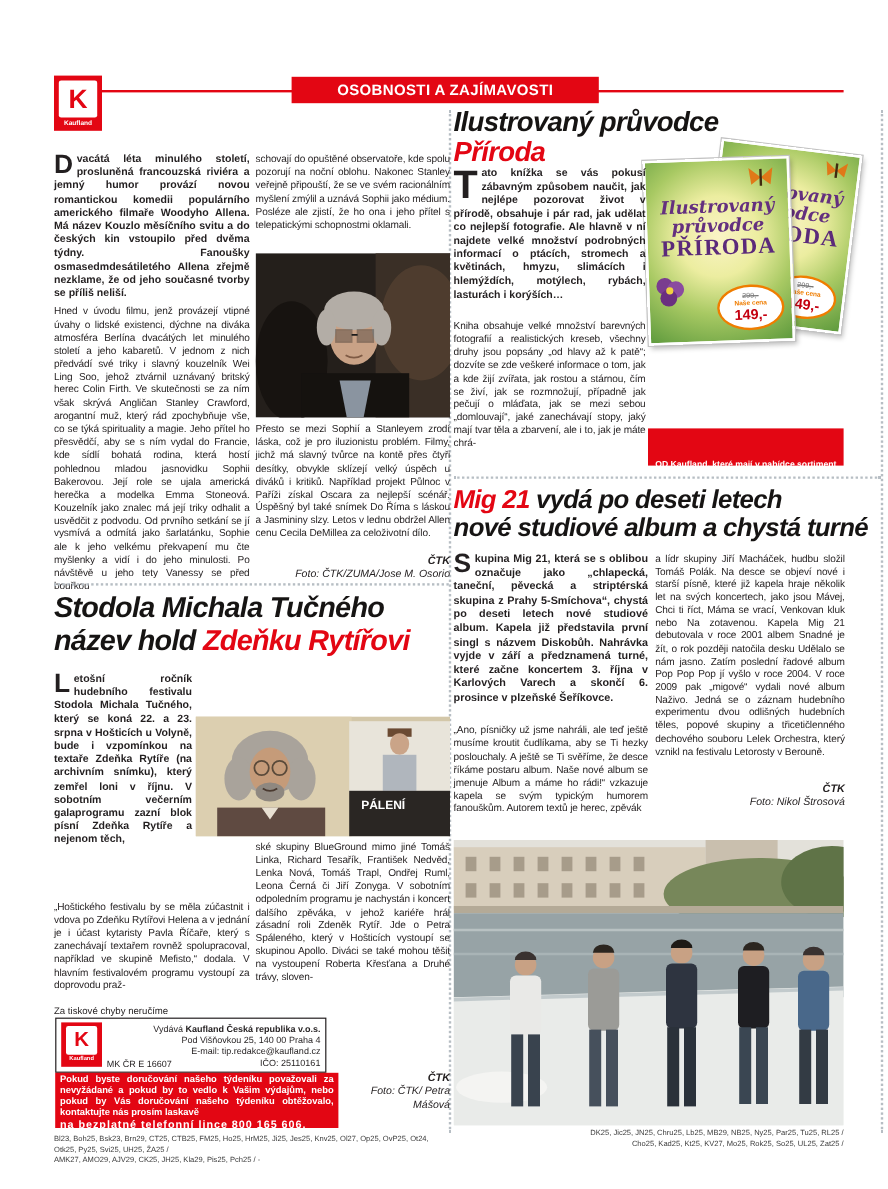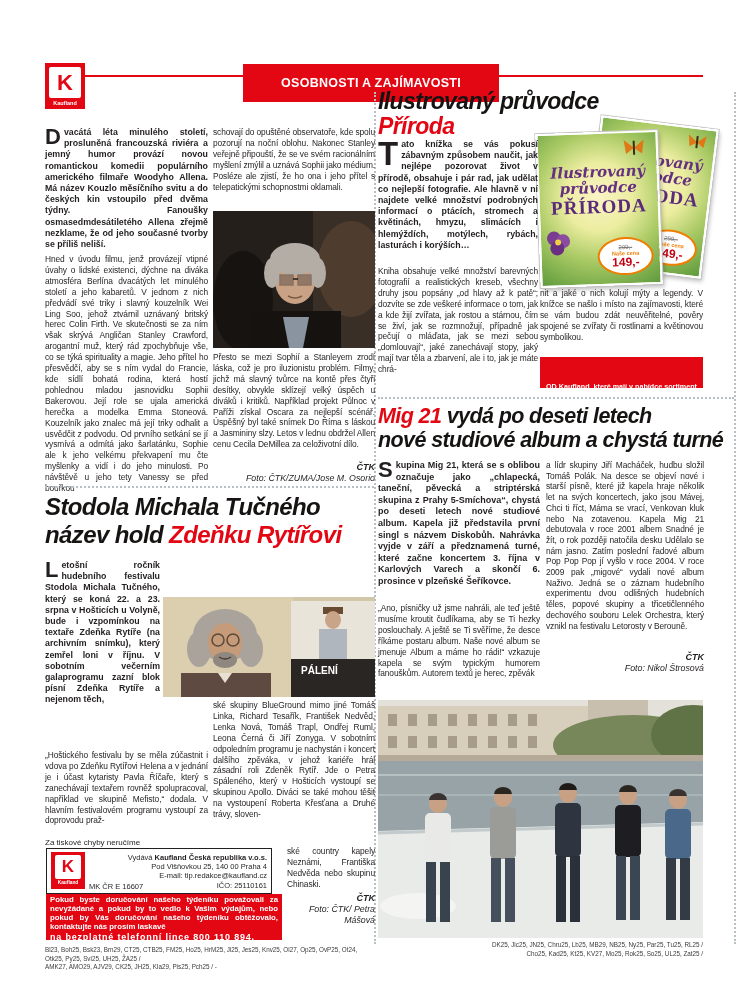--- a/index.html
+++ b/index.html
@@ -39,21 +39,21 @@
 </head>
 <body>
 
 <div id="page">
 
   <div class="abs" style="left:60px;top:75px;width:643px;height:2px;background:#e30613;"></div>
   <div class="abs klogo" style="left:45px;top:63px;width:40px;height:46px;padding:0;">
     <div class="kin" style="width:32px;height:31px;margin-top:4px;font-size:22px;">K</div>
     <div class="kword" style="font-size:5.5px;margin-top:2px;">Kaufland</div>
   </div>
-  <div class="abs redbox" style="left:243px;top:64px;width:256px;height:38px;display:flex;align-items:center;justify-content:center;">
+  <div class="abs redbox" style="left:243px;top:64px;width:256px;height:22px;display:flex;align-items:center;justify-content:center;">
     <span style="font-weight:bold;font-size:12.5px;letter-spacing:0.3px;">OSOBNOSTI A ZAJÍMAVOSTI</span>
   </div>
 
   <div class="abs vdot" style="left:374px;top:92px;height:852px;"></div>
   <div class="abs vdot" style="left:734px;top:92px;height:852px;"></div>
 
   <p class="abs lead" style="left:45px;top:127px;width:163px;">
     <span class="dc">D</span><span>vacátá léta minulého století, prosluněná francouzská riviéra a jemný humor provází novou romantickou komedii populárního amerického filmaře Woodyho Allena. Má název Kouzlo měsíčního svitu a do českých kin vstoupilo před dvěma týdny. Fanoušky osmasedmdesátiletého Allena zřejmě nezklame, že od jeho současné tvorby se příliš neliší.</span>
   </p>
   <p class="abs txt" style="left:45px;top:254px;width:163px;">Hned v úvodu filmu, jenž provázejí vtipné úvahy o lidské existenci, dýchne na diváka atmosféra Berlína dvacátých let minulého století a jeho kabaretů. V jednom z nich předvádí své triky i slavný kouzelník Wei Ling Soo, jehož ztvárnil uznávaný britský herec Colin Firth. Ve skutečnosti se za ním však skrývá Angličan Stanley Crawford, arogantní muž, který rád zpochybňuje vše, co se týká spirituality a magie. Jeho přítel ho přesvědčí, aby se s ním vydal do Francie, kde sídlí bohatá rodina, která hostí pohlednou mladou jasnovidku Sophii Bakerovou. Její role se ujala americká herečka a modelka Emma Stoneová. Kouzelník jako znalec má její triky odhalit a usvědčit z podvodu. Od prvního setkání se jí vysmívá a odmítá jako šarlatánku, Sophie ale k jeho velkému překvapení mu čte myšlenky a vidí i do jeho minulosti. Po návštěvě u jeho tety Vanessy se před bouřkou</p>
@@ -106,41 +106,40 @@
     <circle cx="55" cy="43" r="6" fill="none" stroke="#5a4a3a" stroke-width="1.5"></circle>
     <circle cx="70" cy="43" r="6" fill="none" stroke="#5a4a3a" stroke-width="1.5"></circle>
     <ellipse cx="62" cy="63" rx="12" ry="8" fill="#8f8880"></ellipse>
     <path d="M56,60 Q62,64 68,60" stroke="#4a3a30" stroke-width="1.5" fill="none"></path>
     <rect x="18" y="76" width="90" height="24" fill="#5f4a41"></rect>
     <polygon points="55,76 62,86 69,76" fill="#e8e0d2"></polygon>
   </svg>
 
   <p class="abs txt" style="left:45px;top:750px;width:163px;">„Hoštického festivalu by se měla zúčastnit i vdova po Zdeňku Rytířovi Helena a v jednání je i účast kytaristy Pavla Říčaře, který s zanechávají textařem rovněž spolupracoval, například ve skupině Mefisto,“ dodala. V hlavním festivalovém programu vystoupí za doprovodu praž-</p>
   <p class="abs txt" style="left:213px;top:700px;width:162px;">ské skupiny BlueGround mimo jiné Tomáš Linka, Richard Tesařík, František Nedvěd, Lenka Nová, Tomáš Trapl, Ondřej Ruml, Leona Černá či Jiří Zonyga. V sobotním odpoledním programu je nachystán i koncert dalšího zpěváka, v jehož kariéře hrál zásadní roli Zdeněk Rytíř. Jde o Petra Spáleného, který v Hošticích vystoupí se skupinou Apollo. Diváci se také mohou těšit na vystoupení Roberta Křesťana a Druhé trávy, sloven-</p>
-  <p class="abs txt" style="left:287px;top:846px;width:88px;">ské country kapely Neznámi, Františka Nedvěda nebo skupinu Chinaski.</p>
   <div class="abs credit" style="left:287px;top:893px;width:88px;">ČTK</div>
   <div class="abs fcredit" style="left:287px;top:904px;width:88px;">Foto: ČTK/ Petra Mášová</div>
 
   <div class="abs" style="left:45px;top:838px;font-size:8px;">Za tiskové chyby neručíme</div>
   <div class="abs" style="left:46px;top:848px;width:224px;height:44px;border:1px solid #231f20;background:#fff;">
     <div class="klogo" style="position:absolute;left:4px;top:3px;width:34px;height:37px;">
       <div class="kin" style="width:26px;height:24px;margin-top:3px;font-size:17px;">K</div>
       <div class="kword" style="font-size:4.8px;margin-top:1px;">Kaufland</div>
     </div>
     <div style="position:absolute;left:42px;bottom:2px;font-size:7.5px;">MK ČR E 16607</div>
     <div style="position:absolute;right:4px;top:4px;width:160px;text-align:right;font-size:7.5px;line-height:9.2px;">
       <div><span>Vydává </span><b>Kaufland Česká republika v.o.s.</b></div>
       <div>Pod Višňovkou 25, 140 00 Praha 4</div>
       <div>E-mail: tip.redakce@kaufland.cz</div>
       <div>IČO: 25110161</div>
     </div>
   </div>
   <div class="abs redbox" style="left:46px;top:894px;width:236px;height:46px;padding:2px 4px;box-sizing:border-box;">
     <div style="font-size:7.8px;line-height:8.9px;font-weight:bold;text-align:justify;">Pokud byste doručování našeho týdeníku považovali za nevyžádané a pokud by to vedlo k Vašim výdajům, nebo pokud by Vás doručování našeho týdeníku obtěžovalo, kontaktujte nás prosím laskavě</div>
-    <div style="font-size:9px;line-height:10px;font-weight:800;letter-spacing:0.8px;">na bezplatné telefonní lince 800 110 894.</div>
+    <div style="font-size:9px;line-height:10px;font-weight:800;letter-spacing:0.8px;">na bezplatné telefonní lince 800 165 606.</div>
   </div>
   <div class="abs codes" style="left:45px;top:946px;width:332px;">
     <div>Bl23, Boh25, Bsk23, Brn29, CT25, CTB25, FM25, Ho25, HrM25, Ji25, Jes25, Knv25, Ol27, Op25, OvP25, Ot24, Otk25, Py25, Svi25, UH25, ŽA25 /</div>
     <div>AMK27, AMO29, AJV29, CK25, JH25, Kla29, Pis25, Pch25 / -</div>
   </div>
 
   <div class="abs hl" style="left:378px;top:88px;font-size:23px;">Ilustrovaný průvodce</div>
   <div class="abs hl red" style="left:378px;top:113px;font-size:23px;">Příroda</div>
 
   <div class="abs" style="left:536px;top:122px;width:170px;height:166px;">
@@ -183,21 +182,20 @@
         <div class="lab">Naše cena</div>
         <div class="new">149,-</div>
       </div>
     </div>
   </div>
 
   <p class="abs lead" style="left:378px;top:139px;width:160px;">
     <span class="dc big">T</span><span>ato knížka se vás pokusí zábavným způsobem naučit, jak nejlépe pozorovat život v přírodě, obsahuje i pár rad, jak udělat co nejlepší fotografie. Ale hlavně v ní najdete velké množství podrobných informací o ptácích, stromech a květinách, hmyzu, slimácích i hlemýždích, motýlech, rybách, lasturách i korýších…</span>
   </p>
   <p class="abs txt" style="left:378px;top:266px;width:160px;">Kniha obsahuje velké množství barevných fotografií a realistických kreseb, všechny druhy jsou popsány „od hlavy až k patě“; dozvíte se zde veškeré informace o tom, jak a kde žijí zvířata, jak rostou a stárnou, čím se živí, jak se rozmnožují, případně jak pečují o mláďata, jak se mezi sebou „domlouvají“, jaké zanechávají stopy, jaký mají tvar těla a zbarvení, ale i to, jak je máte chrá-</p>
-  <p class="abs txt" style="left:540px;top:288px;width:163px;">nit a jaké o nich kolují mýty a legendy. V knížce se našlo i místo na zajímavosti, které se vám budou zdát neuvěřitelné, pověry spojené se zvířaty či rostlinami a květinovou symbolikou.</p>
   <div class="abs redbox" style="left:540px;top:357px;width:163px;height:31px;display:flex;flex-direction:column;align-items:center;justify-content:center;text-align:center;gap:27px;">
     <div style="font-size:7.2px;font-weight:bold;line-height:9px;">Knihu můžete zakoupit ve vybraných</div>
     <div style="font-size:7.2px;font-weight:bold;line-height:9px;">OD Kaufland, které mají v nabídce sortiment knih.</div>
   </div>
 
   <div class="abs hdot" style="left:378px;top:397px;width:356px;"></div>
 
   <div class="abs hl" style="left:378px;top:404px;font-size:21.5px;">
     <span class="red">Mig 21</span><span> vydá po deseti letech</span>
   </div>

